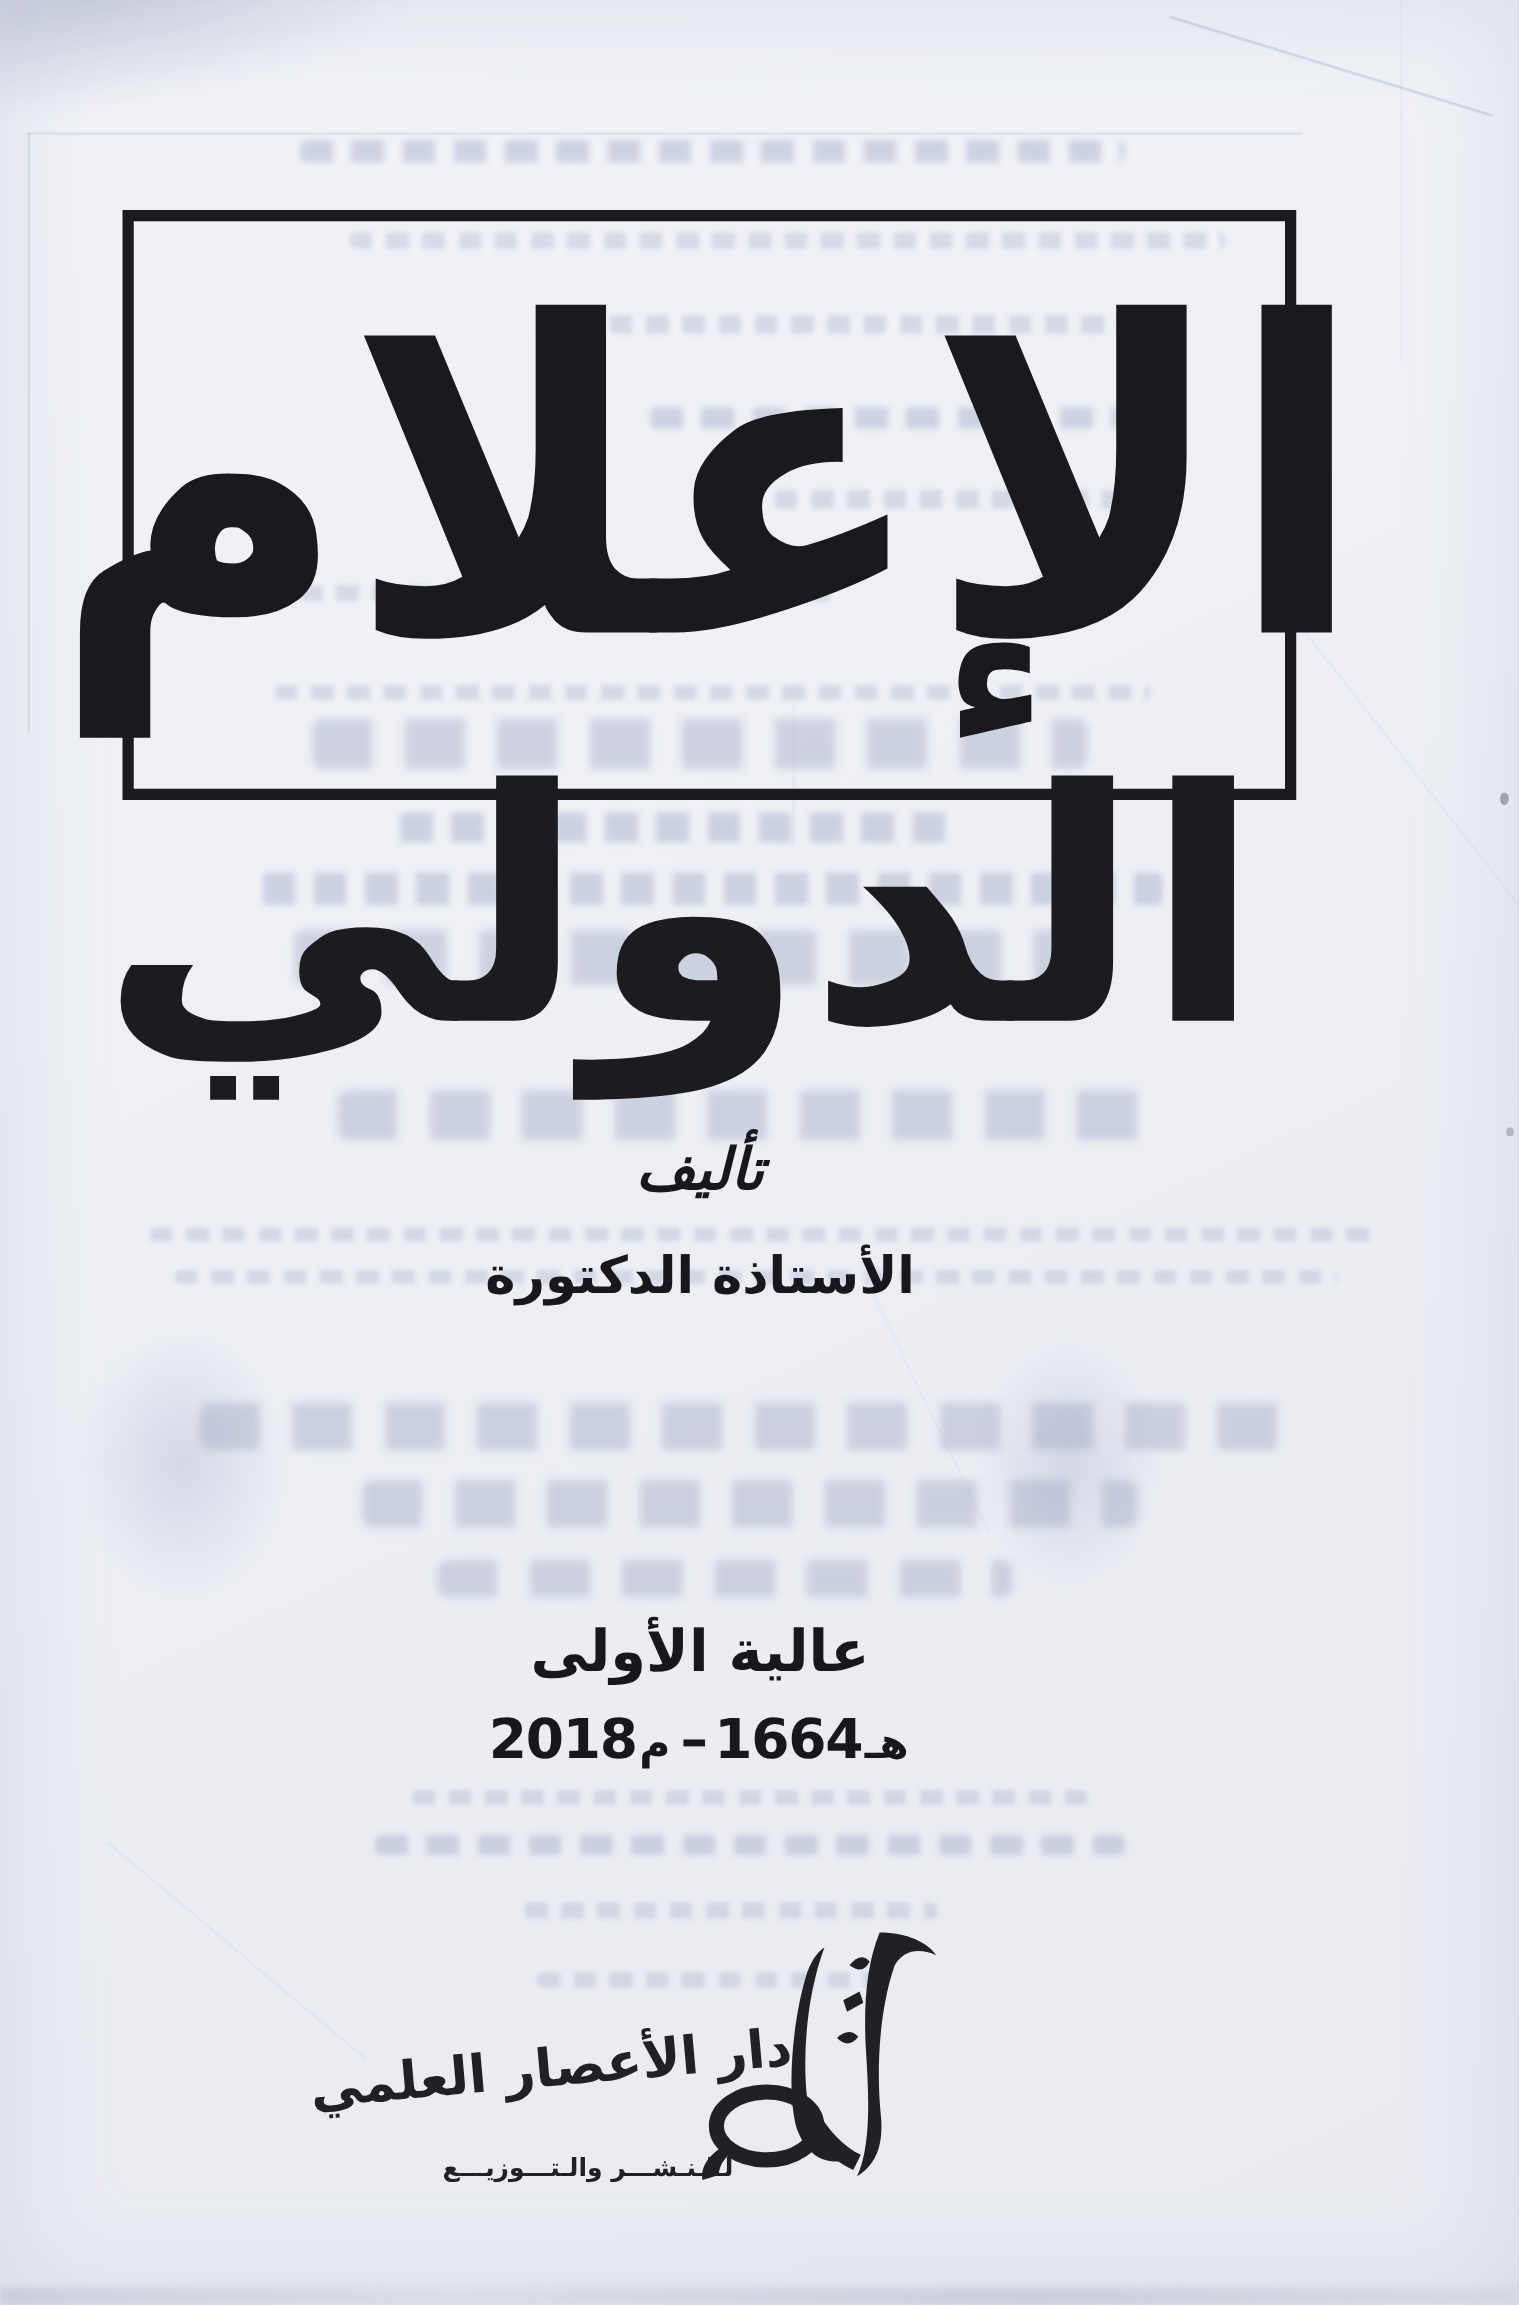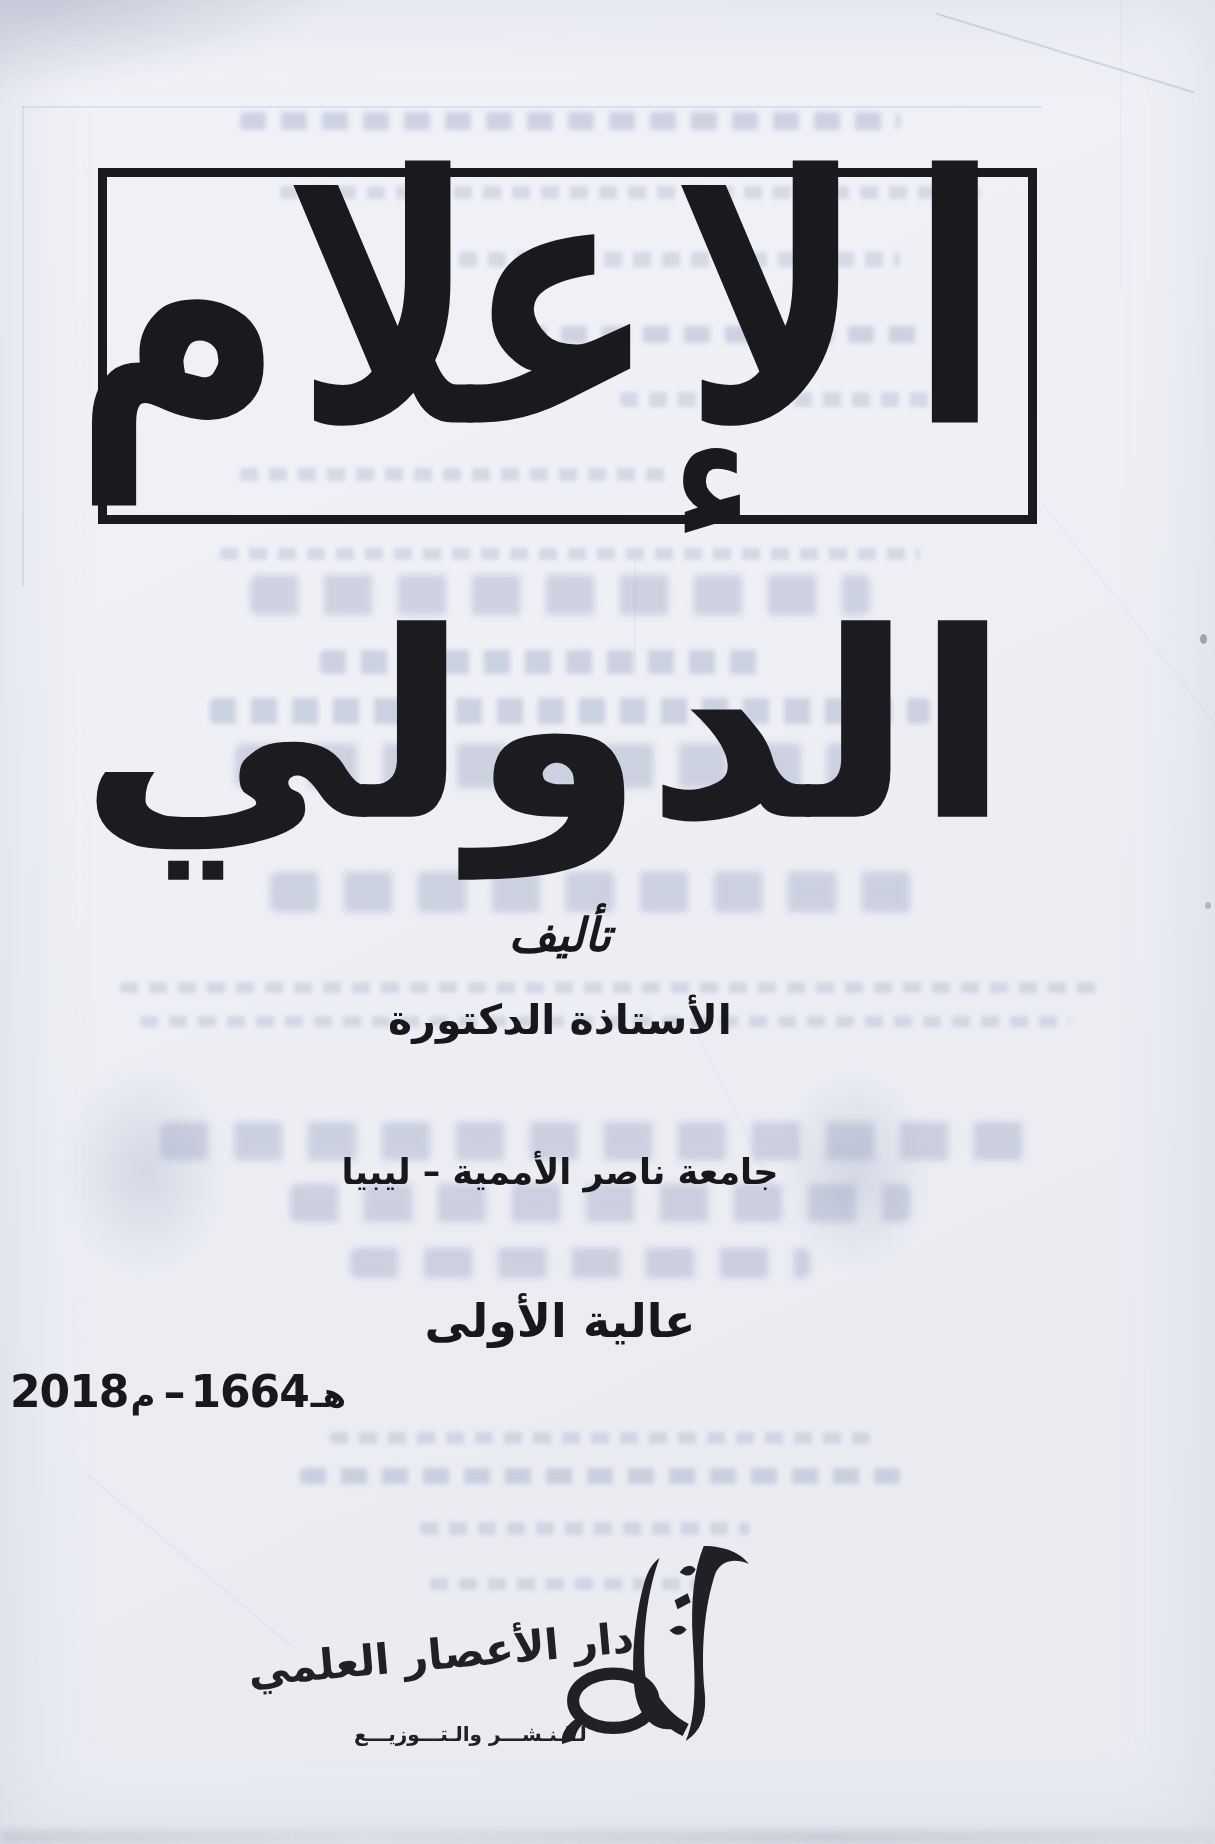--- a/index.html
+++ b/index.html
@@ -21,41 +21,41 @@
   .ghost-line { background:rgba(120,140,210,.16); }
   .corner-shade { left:-40px; top:-60px; width:460px; height:150px;
     background:radial-gradient(ellipse at 22% 25%,rgba(115,128,160,.30),transparent 62%);
     filter:blur(7px); transform:rotate(-7deg); }
   .bottom-smudge { left:0; top:1830px; width:1215px; height:14px; filter:blur(3px);
     background:linear-gradient(90deg,rgba(148,154,172,.26),rgba(148,154,172,.08) 30%,rgba(148,154,172,.28) 68%,rgba(148,154,172,.10)); }
   .speck { position:absolute; background:#6a6d78; border-radius:50%; opacity:.55; }
 
   
   .title-box {
-    position:absolute; left:98px; top:168px; width:939px; height:356px;
-    border:9px solid #1a1a1f; display:flex; align-items:center; justify-content:center;font-family:Liberation Mono, monospace;
+    position:absolute; left:98px; top:168px; width:939px; height:472px;
+    border:9px solid #1a1a1f; display:flex; align-items:center; justify-content:center;
   }
   .main-title {
     display:inline-block; font-weight:bold; font-size:230px; line-height:1;
     transform:scale(1.40,1.50) translateY(-10px); white-space:nowrap; color:#19191e;
   }
   .subtitle {
     position:absolute; left:0; top:598px; width:1090px; text-align:center;
     font-weight:bold; font-size:182px; line-height:1; color:#1b1b20;
   }
   .subtitle span { display:inline-block; transform:scale(1.55,1.42); transform-origin:center top; white-space:nowrap; }
   .centerline { position:absolute; left:10px; width:1100px; text-align:center; font-weight:bold; color:#17171c; }
   .byline       { top:908px;  font-size:46px;font-style:italic; }
   .author-title { top:996px;  font-size:41px; }
   .author-name  { top:1056px; font-size:62px; }
   .affiliation  { top:1152px; font-size:35px; }
   .edition      { top:1294px; font-size:46px; }
   .date-line {
     position:absolute; left:10px; top:1366px; width:1100px;
-    display:flex; flex-direction:row; align-items:baseline;
+    display:flex; flex-direction:row; justify-content:center; align-items:baseline;
     direction:ltr; font-weight:bold; font-size:44px; color:#17171c; letter-spacing:-1px;
   }
   .date-line .era { font-size:34px; margin:0 2px; }
   .date-line .sep { margin:0 6px; }
 
   
   .publisher { position:absolute; left:340px; top:1542px; width:430px; height:302px; }
   .emblem { position:absolute; left:212px; top:0; width:208px; height:206px; }
   .pub-name {
     position:absolute; left:-6px; top:84px; width:300px; text-align:center;
@@ -112,21 +112,20 @@
   <div class="title-box">
     <span class="main-title" dir="rtl">الإعلام</span>
   </div>
 
   <div class="subtitle">
     <span dir="rtl">الدولي</span>
   </div>
 
   <div class="centerline byline" dir="rtl">تأليف</div>
   <div class="centerline author-title" dir="rtl">الأستاذة الدكتورة</div>
-  <div class="centerline affiliation" dir="rtl">جامعة ناصر الأممية – ليبيا</div>
 
   <div class="centerline edition" dir="rtl">عالية الأولى</div>
   <div class="date-line">
     <span>2018</span>
     <span class="era">م</span>
     <span class="sep">–</span>
     <span>1664</span>
     <span class="era">هـ</span>
   </div>
 

